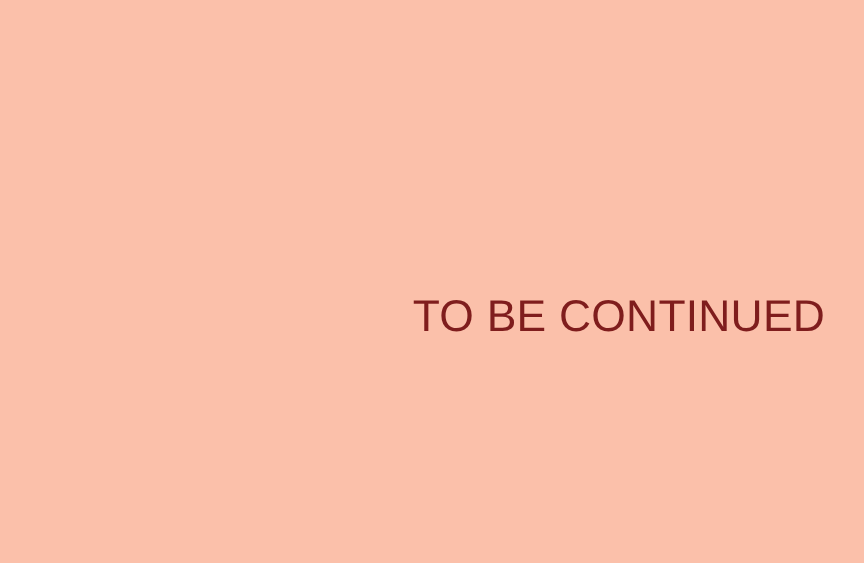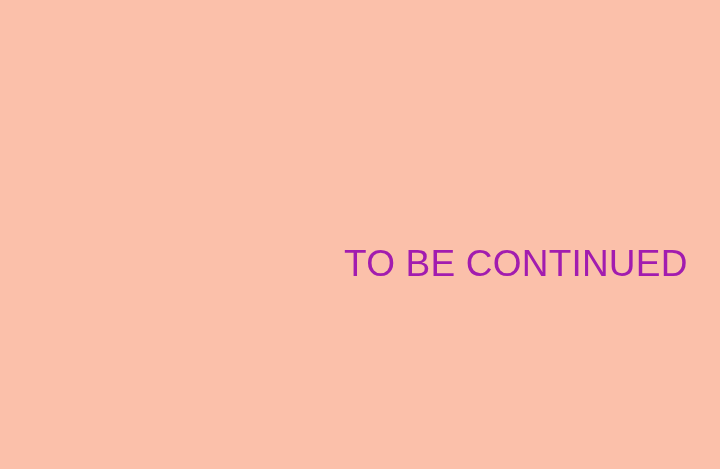--- a/index.html
+++ b/index.html
@@ -49,17 +49,17 @@
     user-select: none;
   }
 </style>
 </head>
 <body>
 
 <div id="screen" style="background: rgb(251, 192, 170); width: 720px; height: 469px;">
 
   <div id="caption-layer">
 
-    <div id="caption-text" style="color: #a21caf; font-size: 37px; left: 344px; top: 243px;">TO BE CONTINUED</div>
+    <div id="caption-text" style="color: #7f1d1d; font-size: 37px; left: 344px; top: 243px;">TO BE CONTINUED</div>
 
   </div>
 
 </div>
 
 </body></html>

